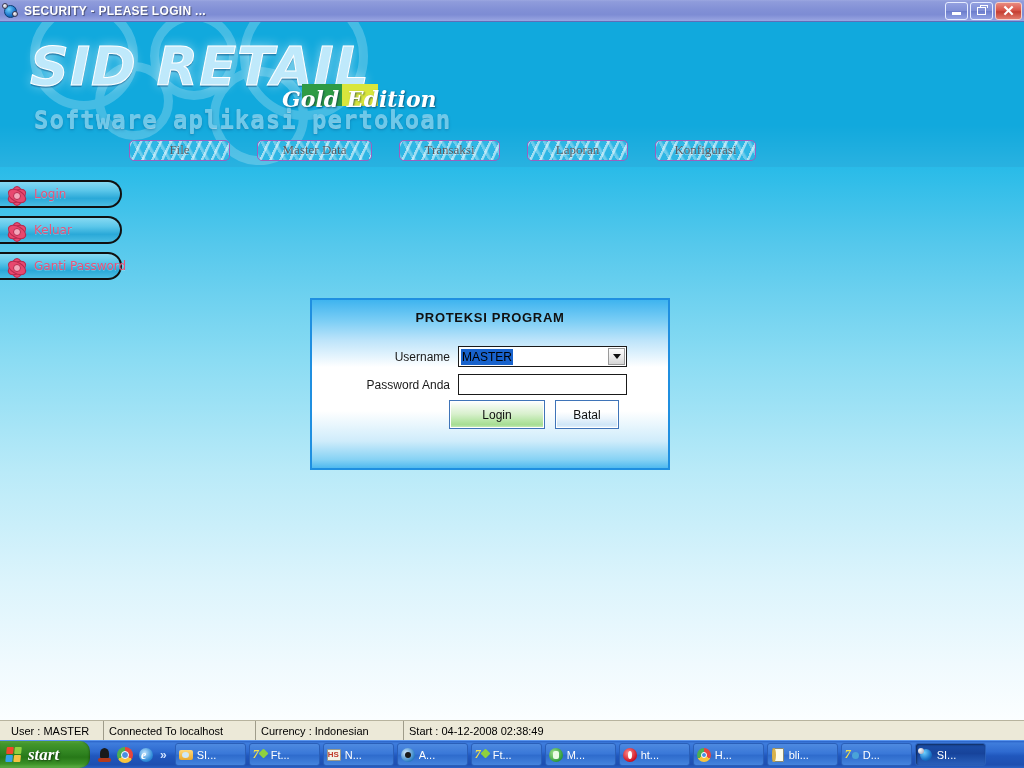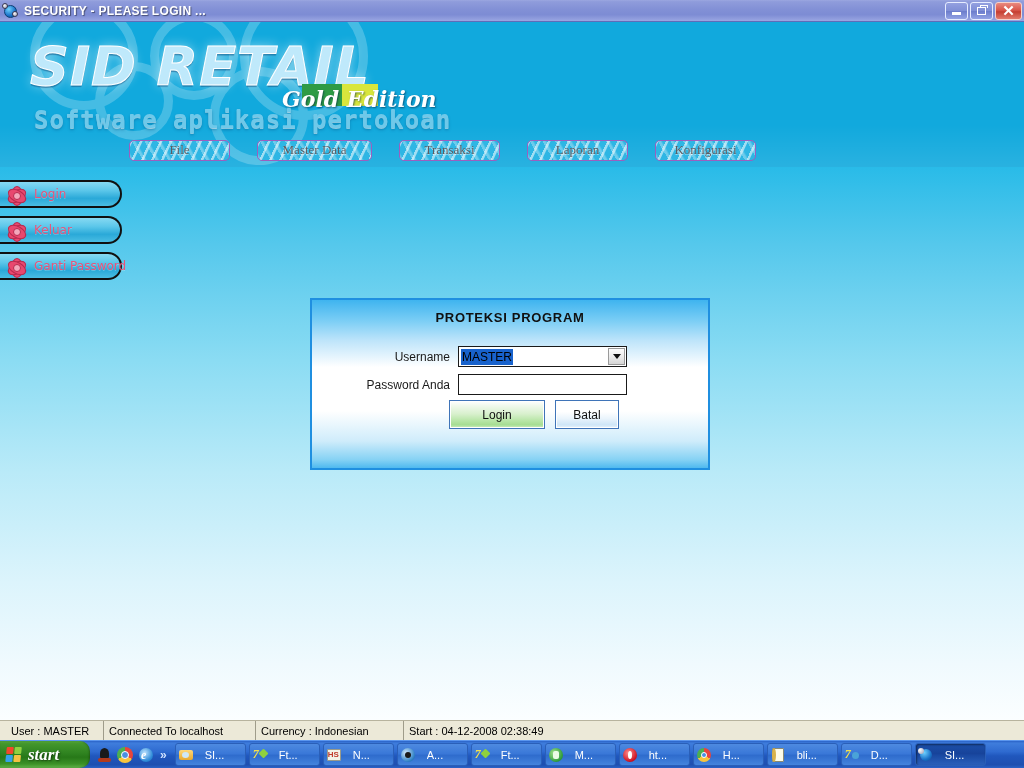--- a/index.html
+++ b/index.html
@@ -220,21 +220,21 @@
     font-family: "DejaVu Sans", sans-serif;
     font-size: 12px;
     color: #e8537a;
     white-space: nowrap;
     text-shadow: 0 1px 0 rgba(255,255,255,.25);
   }
 
   
   .dialog {
     position: absolute; left: 310px; top: 298px;
-    width: 400px; height: 172px;
+    width: 360px; height: 172px;
     border: 2px solid #1f8fe0;
     box-sizing: border-box;
     background:
       linear-gradient(to bottom,
         #3fb4ef 0%, #79cdf5 12%, #bde4fa 24%, #ffffff 40%,
         #ffffff 66%, #cfecfb 84%, #86d2f4 95%, #4fb9ef 100%);
   }
   .dlg-title {
     position: absolute; left: 0; right: 0; top: 10px;
     text-align: center;
@@ -393,21 +393,21 @@
     flex: 1; min-width: 0; padding-left: 2px;
   }
   .task {
     height: 23px; width: 71px; flex: none;
     background: linear-gradient(to bottom, #4e8ae0 0%, #3a78d8 45%, #2f6ccd 55%, #4484dd 100%);
     border: 1px solid #2a5fb8;
     border-radius: 3px;
     box-sizing: border-box;
     display: flex; align-items: center;
     color: #ffffff; font-size: 11px;
-    padding-left: 3px; gap: 12px;
+    padding-left: 3px; gap: 4px;
     cursor: pointer; overflow: hidden;
   }
   .task.active {
     background: linear-gradient(to bottom, #1c4fa8 0%, #17439a 45%, #1a49a2 55%, #2a60bb 100%);
     box-shadow: inset 1px 1px 2px rgba(0,0,0,.45);
   }
   .task .tico { width: 14px; height: 14px; flex: none; position: relative; }
   .task .tlabel { white-space: nowrap; overflow: hidden; }
   .tray {
     height: 28px; flex: none;

